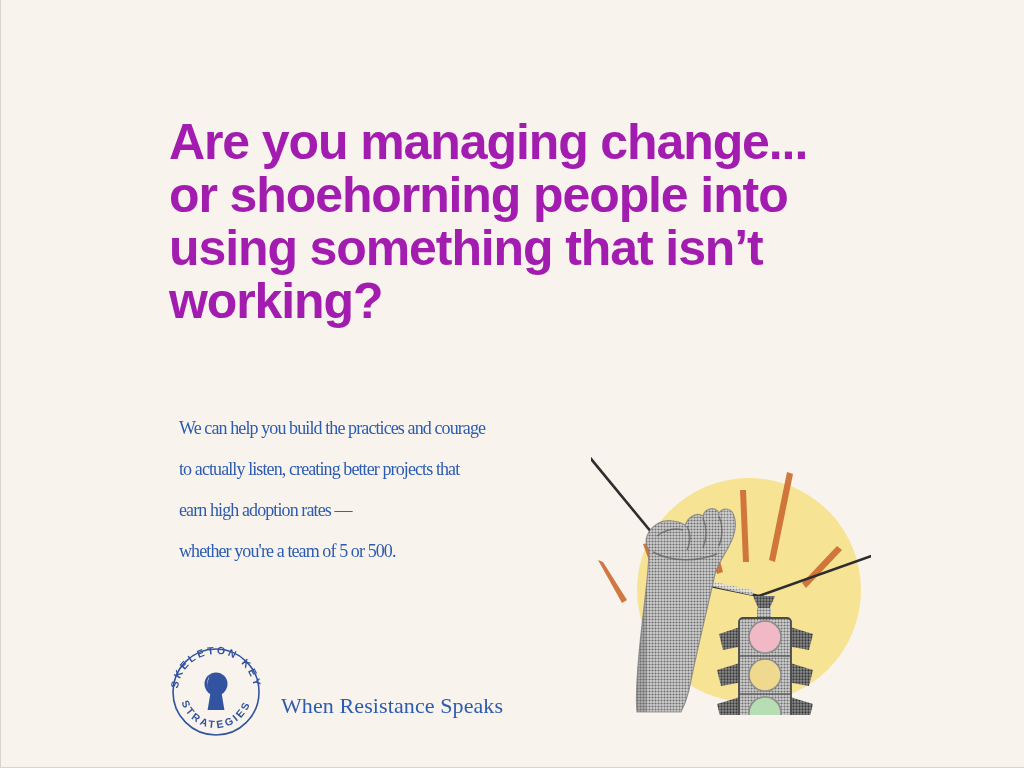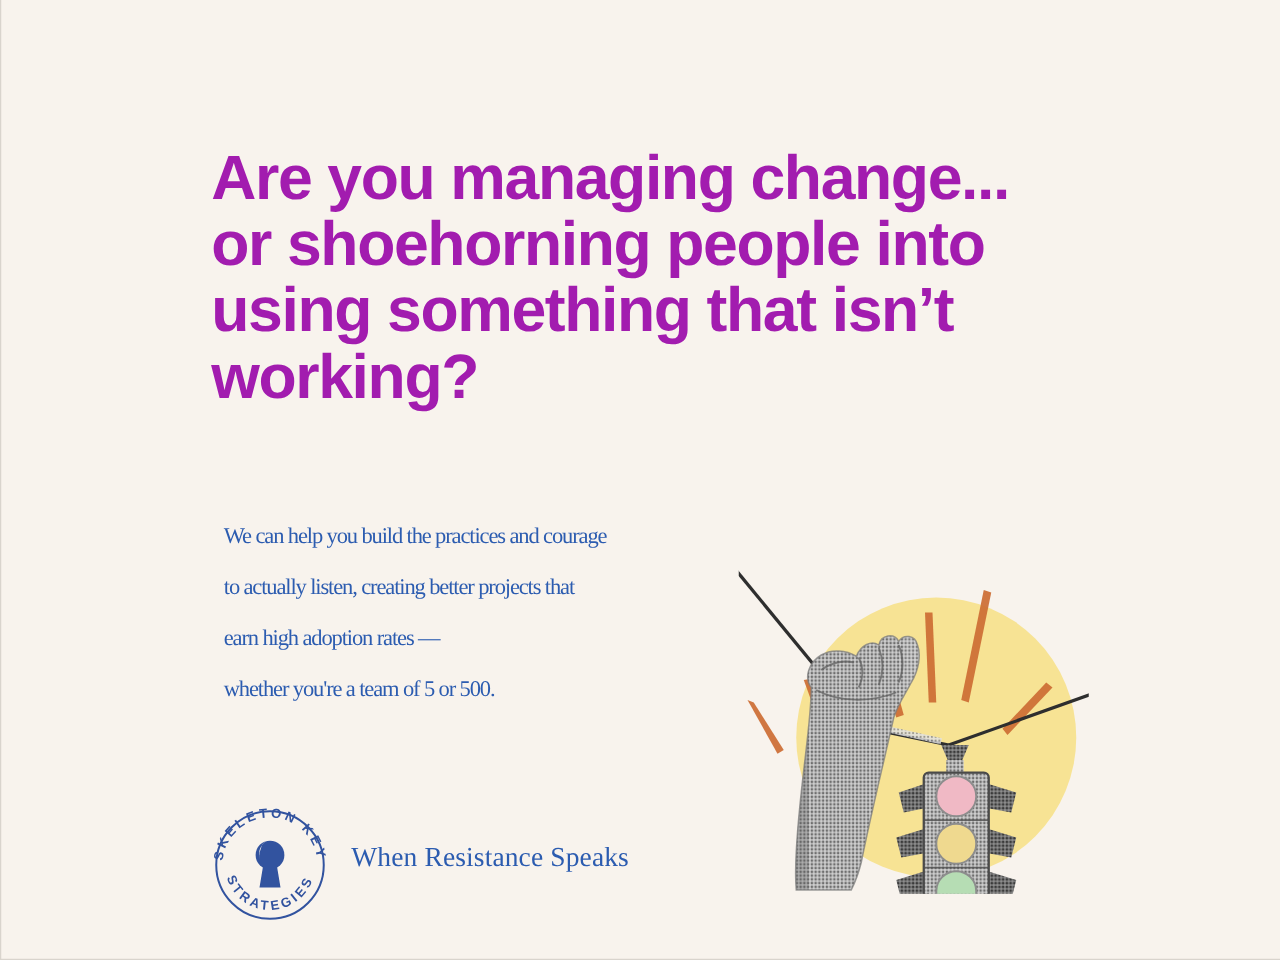--- a/index.html
+++ b/index.html
@@ -58,21 +58,21 @@
     left: 163px;
     top: 640px;
     width: 104px;
     height: 104px;
   }
   #logo svg { display: block; }
 
   #tagline {
     position: absolute;
     left: 280px;
-    top: 673px;
+    top: 693px;
     color: #2c5cb0;
     font-family: "Liberation Serif", serif;
     font-size: 22px;
     letter-spacing: 0.1px;
     white-space: nowrap;
   }
 
   
   #collage {
     position: absolute;

